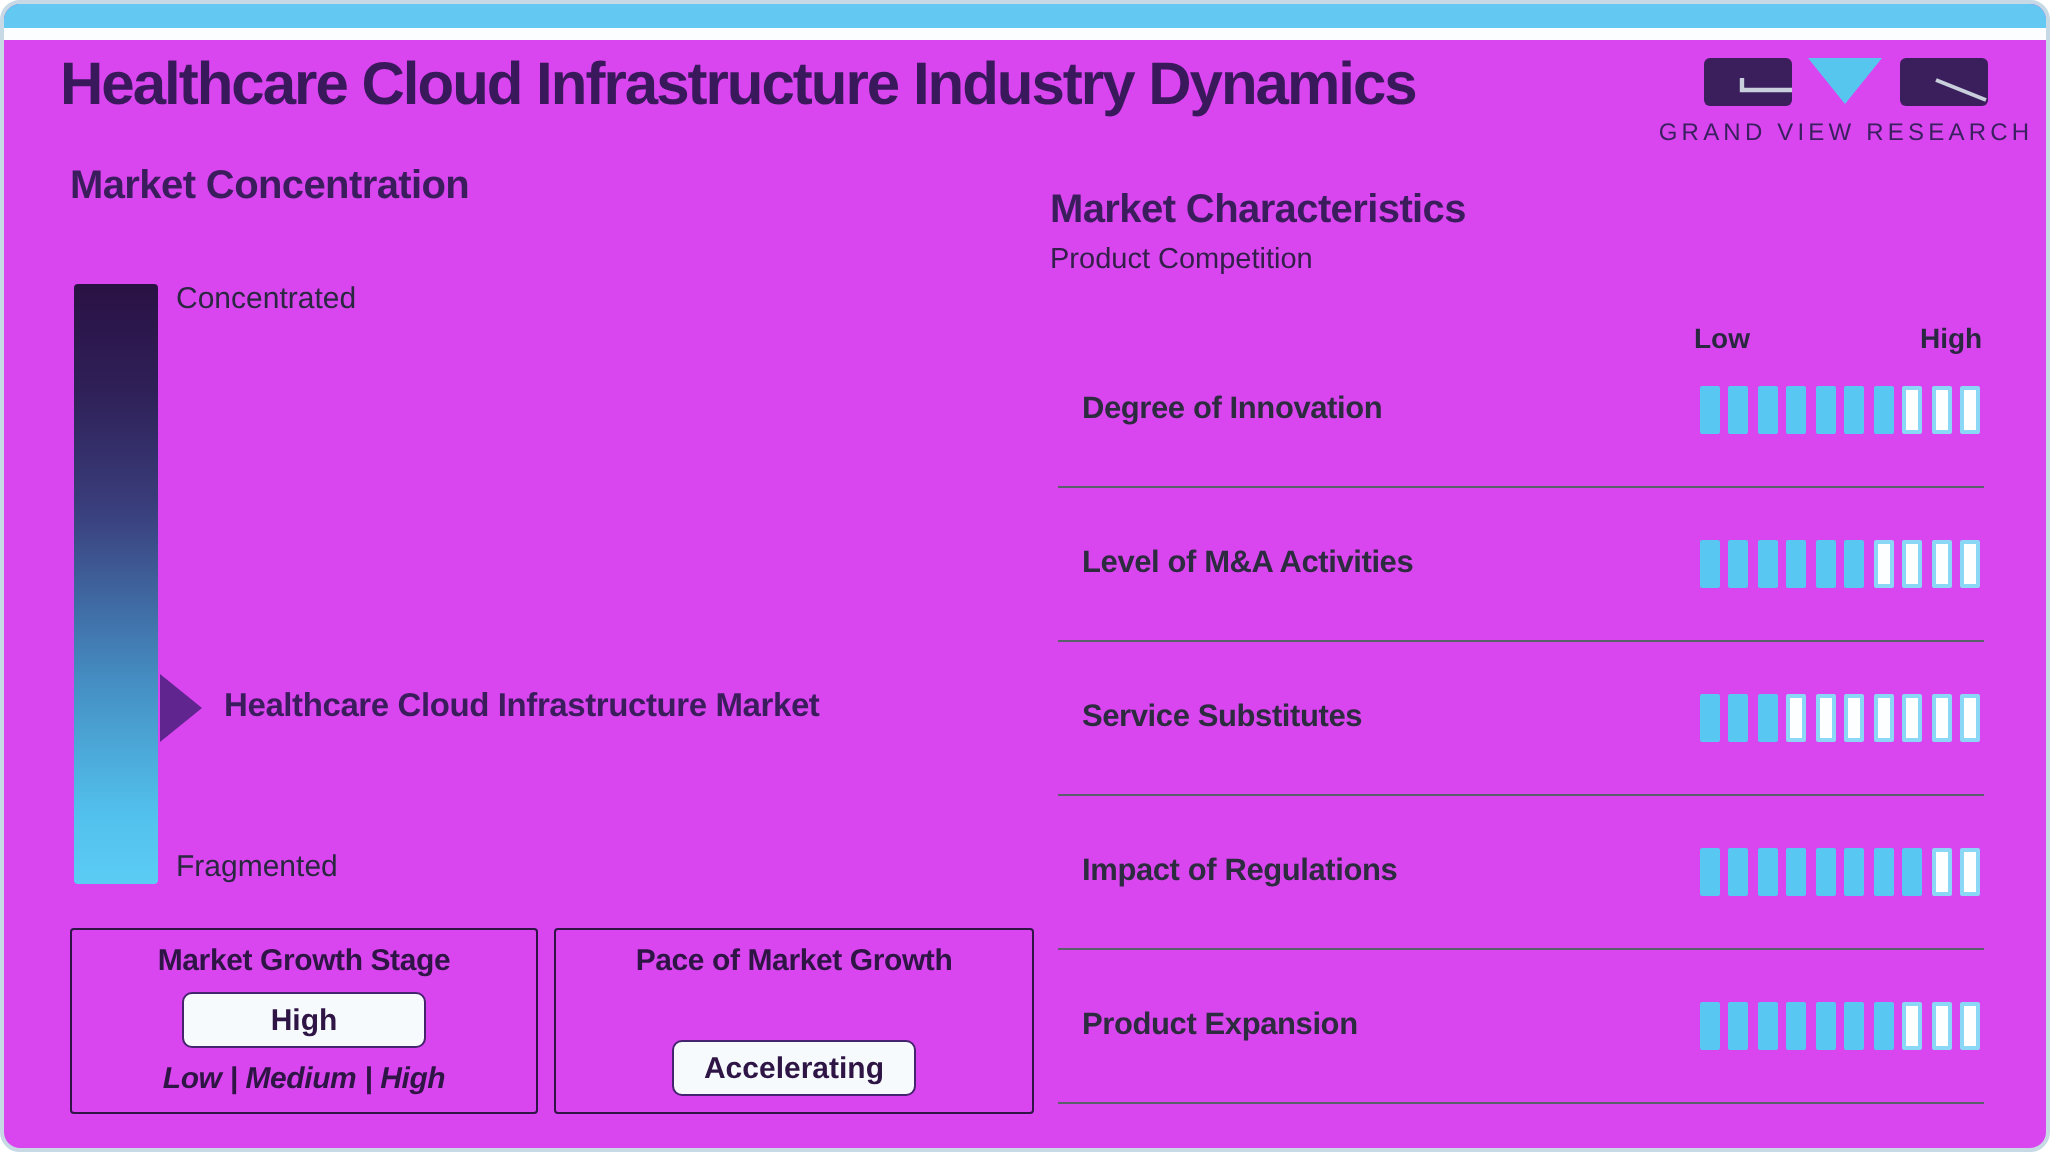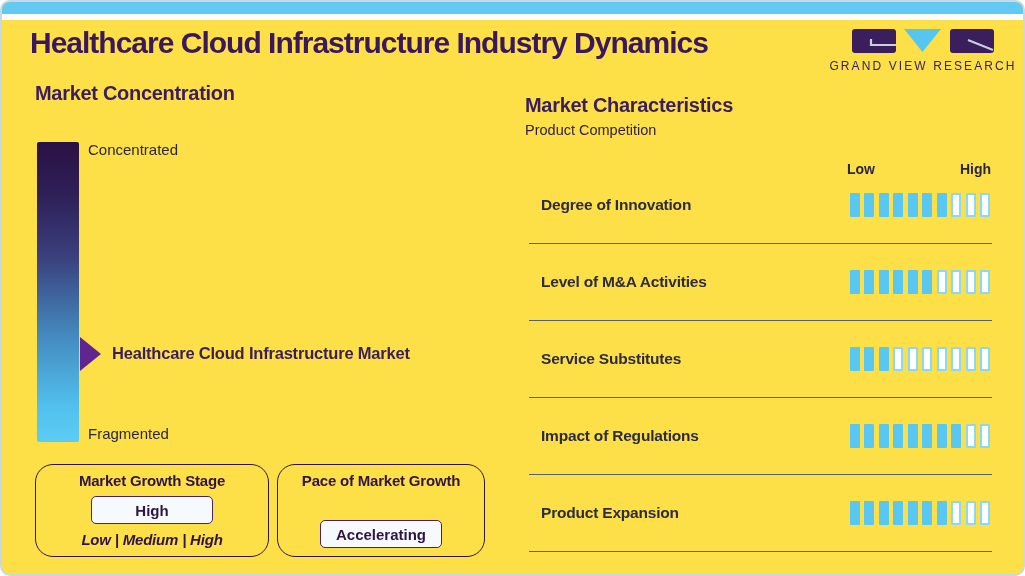--- a/index.html
+++ b/index.html
@@ -1,17 +1,17 @@
 <!DOCTYPE html>
 <html><head>
 <meta charset="utf-8">
 <style>
   html,body{margin:0;padding:0;background:#ffffff;font-family:"Liberation Sans",sans-serif;}
   .canvas{position:relative;width:1025px;height:576px;box-sizing:border-box;
-    background:#fde047;border:2px solid #c6d9e4;border-radius:10px;overflow:hidden;}
+    background:#d946ef;border:2px solid #c6d9e4;border-radius:10px;overflow:hidden;}
   .topbar{position:absolute;top:0;left:0;width:100%;height:12px;background:#63c9f2;}
   .topbar-gap{position:absolute;top:12px;left:0;width:100%;height:6px;background:#fbfdfe;}
 
   .page-title{position:absolute;left:28px;top:24px;font-size:30px;font-weight:bold;
     letter-spacing:-1px;color:#3a185c;}
 
   
   .logo{position:absolute;left:849px;top:27px;width:144px;display:flex;flex-direction:column;align-items:center;}
   .logo-text{margin-top:5px;font-size:12px;font-weight:normal;letter-spacing:2.1px;color:#3a2060;white-space:nowrap;text-align:right;}
 
@@ -22,24 +22,24 @@
     background:linear-gradient(180deg,#2a1144 0%,#2f2058 18%,#3a3f7d 38%,#448bc0 65%,#52c0ec 88%,#5bcdf5 100%);}
   .scale-top{position:absolute;left:86px;top:139px;font-size:15px;color:#2a2740;text-align:center;}
   .scale-bottom{position:absolute;left:86px;top:423px;font-size:15px;color:#2a2740;}
   .pointer-arrow{position:absolute;left:78px;top:335px;width:0;height:0;
     border-top:17px solid transparent;border-bottom:17px solid transparent;border-left:21px solid #61258f;}
   .pointer-label{position:absolute;left:110px;top:342px;font-size:16.5px;font-weight:bold;
     letter-spacing:-0.2px;color:#3b1d5e;}
 
   
   .stage-box{position:absolute;top:462px;height:93px;box-sizing:border-box;
-    border:1.6px solid #2e1545;border-radius:18px;display:flex;flex-direction:column;
+    border:1.6px solid #2e1545;border-radius:2px;display:flex;flex-direction:column;
     align-items:center;justify-content:space-between;padding:7px 6px 8px 6px;}
   .stage-box.left{left:33px;width:234px;}
-  .stage-box.right{left:275px;width:208px;}
+  .stage-box.right{left:275px;width:240px;}
   .stage-title{font-size:15px;font-weight:bold;color:#2e1545;letter-spacing:-0.2px;}
   .stage-selected{box-sizing:border-box;min-width:122px;height:28px;border:1.4px solid #45246e;
     border-radius:5px;display:flex;align-items:center;justify-content:center;
     font-size:15px;font-weight:bold;color:#2e1545;padding:0 14px;background:#f6fafd;}
   .stage-options{font-size:15px;font-weight:bold;color:#2e1545;letter-spacing:-0.2px;font-style:italic;}
 
   
   .char-heading{position:absolute;left:523px;top:92px;font-size:20px;font-weight:bold;
     letter-spacing:-0.3px;color:#3b1d5e;}
   .char-subtitle{position:absolute;left:523px;top:120px;font-size:14.5px;color:#33204a;}

